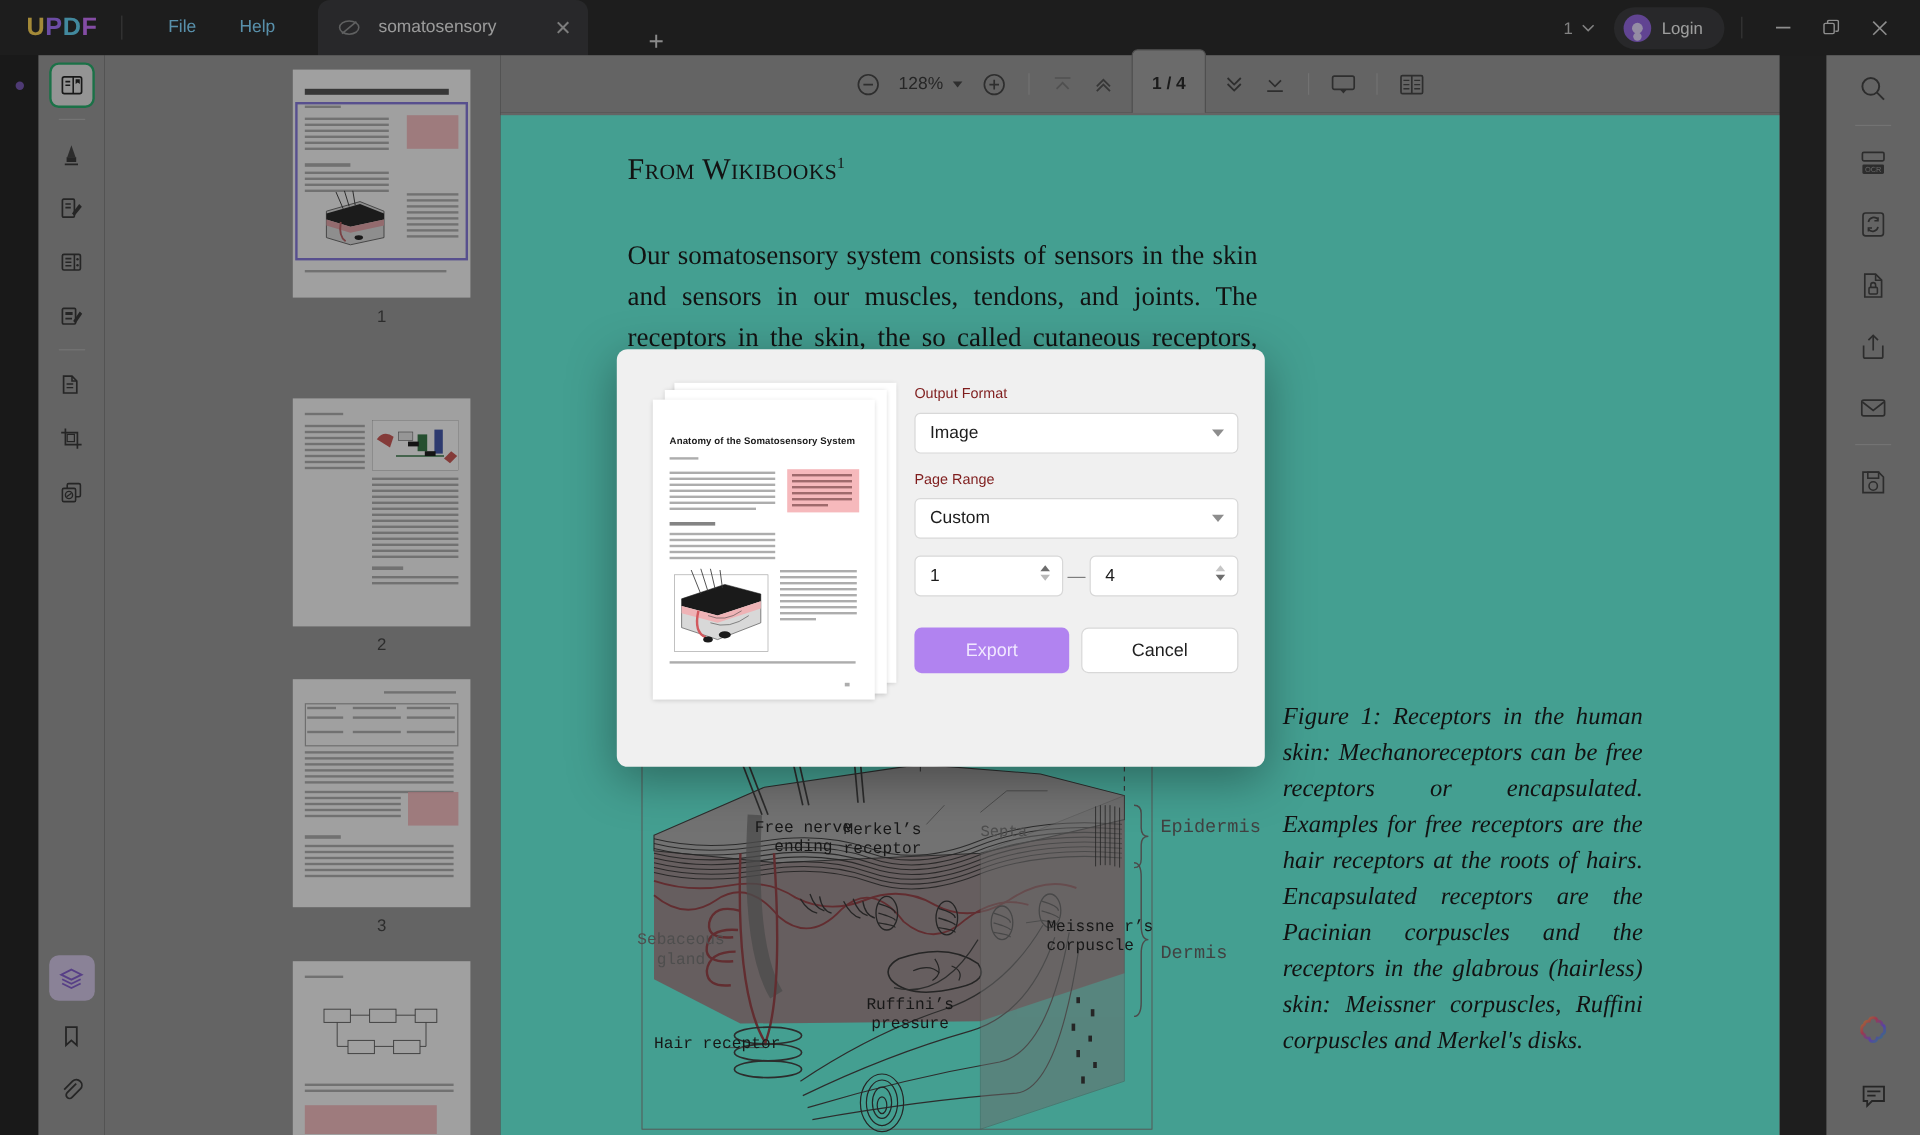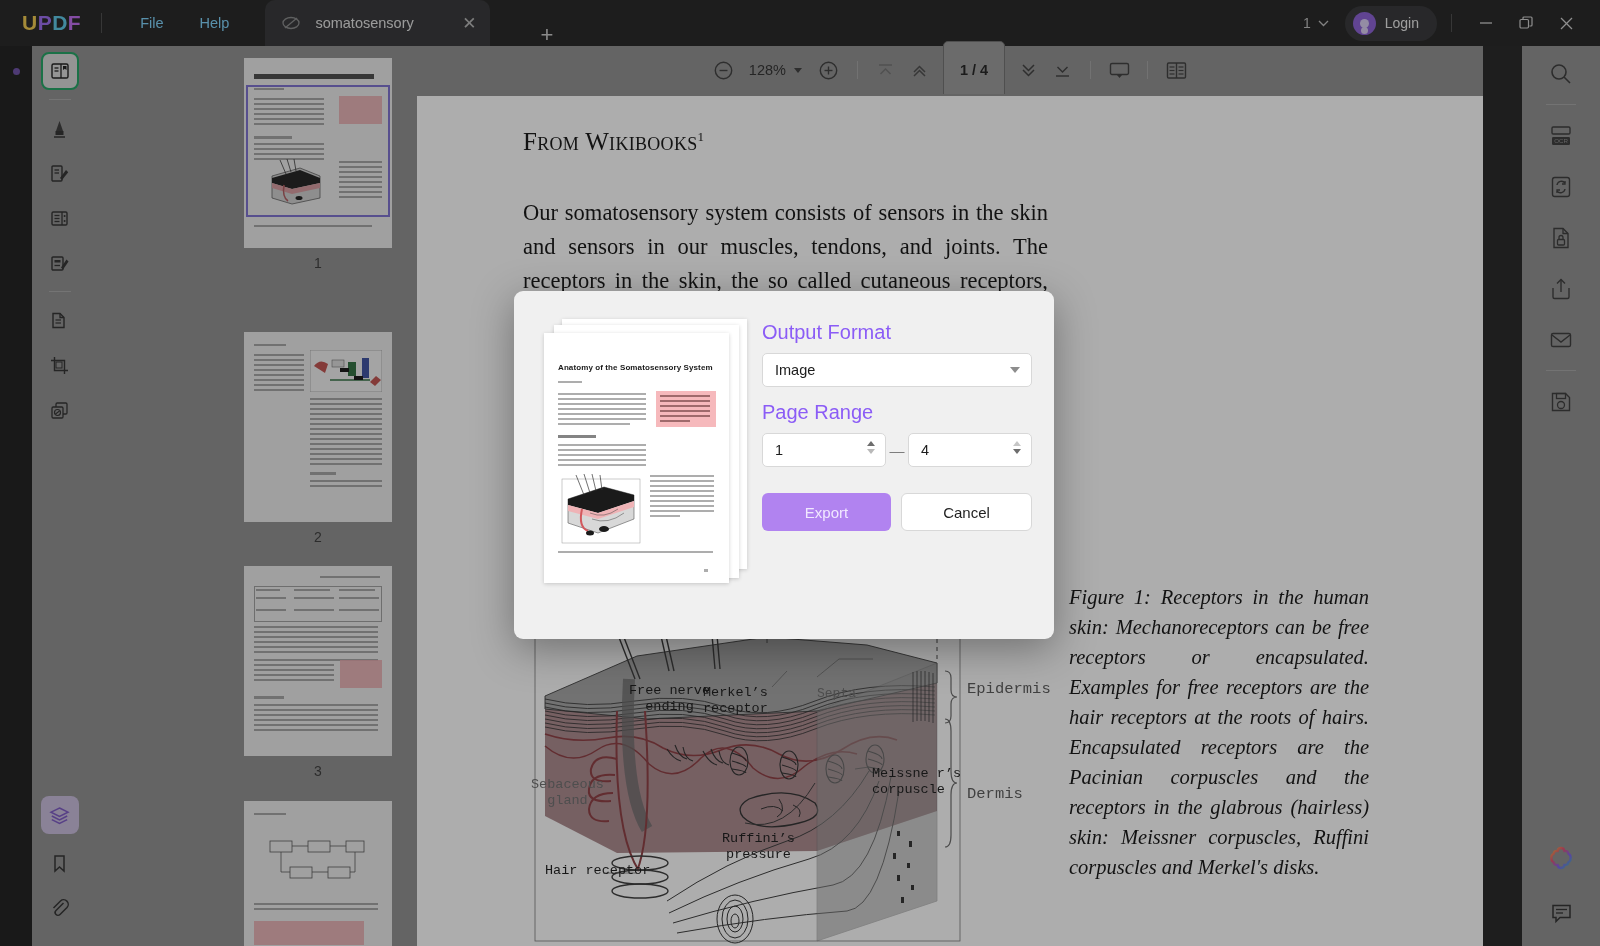--- a/index.html
+++ b/index.html
@@ -88,21 +88,21 @@
   .zoomval { color:#2f2f2f; font-size:14.5px; margin:0 8px; }
   .caret { width:0;height:0;border-left:4.5px solid transparent;border-right:4.5px solid transparent;border-top:5px solid #3c3c3c; margin-right:10px;}
   .mt-sep { width:1px; height:18px; background:#a5a5a5; margin:0 11px; }
   .pagebox {
     border:1px solid #6f6f6f; border-radius:5px; background:#9a9a9a;
     padding:20px 16px; color:#1f1f1f; font-size:14.5px; font-weight:600; margin:0 6px;
   }
 
   
   .canvas { position:absolute; top:94px; left:417px; width:1066px; height:852px; background:#8f8f8f; overflow:hidden; }
-  .page { position:absolute; top:2px; left:0px; width:1066px; height:850px; background:#ffffff; }
+  .page { position:absolute; top:2px; left:0px; width:1066px; height:850px; background:#5eead4; }
   .doc-head { position:absolute; left:106px; top:32px; color:#131313; font-family:"Liberation Serif", serif; font-size:25px; font-variant:small-caps; letter-spacing:.3px;}
   .doc-head sup { font-size:13px; vertical-align:super; }
   .doc-body {
     position:absolute; left:106px; top:100px; width:525px;
     font-family:"Liberation Serif", serif; font-size:22.5px; line-height:34px;
     color:#121212; text-align:justify;
   }
   .pinkbox {
     position:absolute; left:652px; top:103px; width:390px; height:197px;
     background:#9a7479; padding:18px 22px;
@@ -133,21 +133,21 @@
   .prevstack { position:relative; width:205px; height:265px; }
   .sheet { position:absolute; background:#fff; box-shadow:0 1px 4px rgba(0,0,0,.18); }
   .sheet1 { left:18px; top:0;  width:185px; height:250px; }
   .sheet2 { left:10px; top:6px; width:185px; height:253px; }
   .sheet3 { left:0;  top:14px; width:185px; height:250px; overflow:hidden; }
   .pv-title { position:absolute; left:14px; top:30px; color:#1a1a1a; font-size:8px; font-weight:600; letter-spacing:.1px;}
   .pvtxt { position:absolute; background:#8d8d8d; opacity:.72; height:2px; }
   .pvpink { position:absolute; background:#f6b9bc; }
 
   .modal-right { flex:1; padding:30px 22px 0 0; }
-  .flabel { color:#8b5cf6; font-size:20px; margin-bottom:9px; }
+  .flabel { color:#7f1d1d; font-size:12px; margin-bottom:9px; }
   .select {
     position:relative; height:34px; background:#fff; border:1px solid #d8d8d8;
     border-radius:5px; display:flex; align-items:center; padding:0 12px;
     color:#1c1c1c; font-size:14.5px; margin-bottom:14px;
   }
   .select .dd { position:absolute; right:11px; width:0;height:0;
     border-left:5px solid transparent;border-right:5px solid transparent;border-top:6px solid #8d8d8d;}
   .rangerow { display:flex; align-items:center; gap:0; }
   .spin {
     position:relative; flex:1; height:34px; background:#fff; border:1px solid #d8d8d8;
@@ -831,20 +831,24 @@
     </div>
 
     <div class="modal-right">
       <div class="flabel">Output Format</div>
       <div class="select">
         <span>Image</span>
         <span class="dd"></span>
       </div>
 
       <div class="flabel" style="margin-top:12px;">Page Range</div>
+      <div class="select">
+        <span>Custom</span>
+        <span class="dd"></span>
+      </div>
 
       <div class="rangerow">
         <div class="spin">
           <span>1</span>
           <span class="arrows">
             <span class="ar-up"></span>
             <span class="ar-dn"></span>
           </span>
         </div>
         <div class="dash">—</div>

